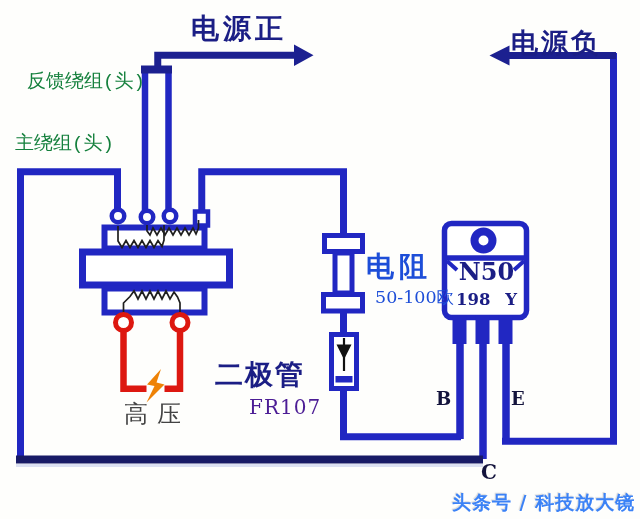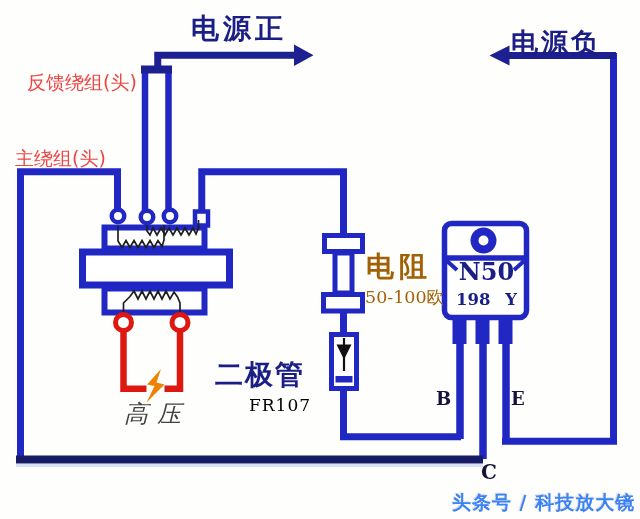--- a/index.html
+++ b/index.html
@@ -4,22 +4,22 @@
 <style>
   html,body{margin:0;padding:0;background:#e8e8e8;}
   .stage{
     position:relative;width:640px;height:519px;margin:0 auto;
     background:#fefefc;overflow:hidden;
     font-family:"DejaVu Sans","Liberation Sans",sans-serif;
   }
   .stage svg{position:absolute;left:0;top:0;}
   .lbl{position:absolute;white-space:nowrap;line-height:1.1;}
   .cn-navy{color:#1b1e85;font-weight:bold;}
-  .cn-gray{color:#ef4444;}
-  .blue-txt{color:#a16207;}
+  .cn-gray{color:#15803d;font-family:Liberation Mono, monospace;}
+  .blue-txt{color:#1d4ed8;}
   .serif{font-family:"DejaVu Serif","Liberation Serif",serif;}
   .power{font-size:28px;letter-spacing:4px;}
   .wind{font-size:19px;}
   .volt{font-size:25px;color:#1c1c1c;letter-spacing:2px;}
   .marking{position:absolute;text-align:center;color:#1b1e85;font-weight:bold;}
   .pin{position:absolute;font-family:"DejaVu Serif","Liberation Serif",serif;
        font-weight:bold;color:#14143c;font-size:18px;}
   .watermark{
     position:absolute;left:452px;top:490px;font-size:19px;font-weight:bold;
     color:#3b82f6;letter-spacing:1px;
@@ -110,32 +110,32 @@
   </svg>
 
   <div class="lbl cn-navy power serif" style="left:191px;top:14px;">电源正</div>
 
   <div class="lbl cn-navy power serif" style="left:511px;top:28px;font-size:27px;letter-spacing:3px;">电源负</div>
 
 
   <div class="lbl cn-gray wind" style="left:27px;top:72px;">反馈绕组(头)</div>
 
 
-  <div class="lbl cn-gray wind" style="left:15px;top:148px;">主绕组(头)</div>
+  <div class="lbl cn-gray wind" style="left:15px;top:134px;">主绕组(头)</div>
 
 
   <div class="lbl blue-txt serif" style="left:366px;top:252px;font-size:28px;font-weight:bold;letter-spacing:5px;">电阻</div>
 
-  <div class="lbl blue-txt serif" style="left:365px;top:288px;font-size:17.5px;">50-100欧</div>
+  <div class="lbl blue-txt serif" style="left:375px;top:288px;font-size:17.5px;">50-100欧</div>
 
   <div class="lbl cn-navy serif" style="left:215px;top:360px;font-size:28px;letter-spacing:2px;">二极管</div>
 
-  <div class="lbl serif" style="left:249px;top:396px;font-size:17px;color:#000000;letter-spacing:1px;">FR107</div>
+  <div class="lbl serif" style="left:249px;top:396px;font-size:20px;color:#4c1d95;letter-spacing:1px;">FR107</div>
 
-  <div class="lbl" style="left:124px;top:401px;font-size:24px;color:#434343;letter-spacing:9px;font-style:italic;">高压</div>
+  <div class="lbl" style="left:124px;top:401px;font-size:24px;color:#434343;letter-spacing:9px;">高压</div>
 
   <div class="marking serif" style="left:447px;top:257px;width:79px;font-size:24px;">N50</div>
 
   <div class="marking serif" style="left:447px;top:290px;width:79px;font-size:16.5px;word-spacing:9px;">198 Y</div>
 
   <div class="pin" style="left:436px;top:388px;">B</div>
 
   <div class="pin" style="left:511px;top:388px;">E</div>
 
   <div class="pin" style="left:481px;top:460px;font-size:20px;">C</div>

